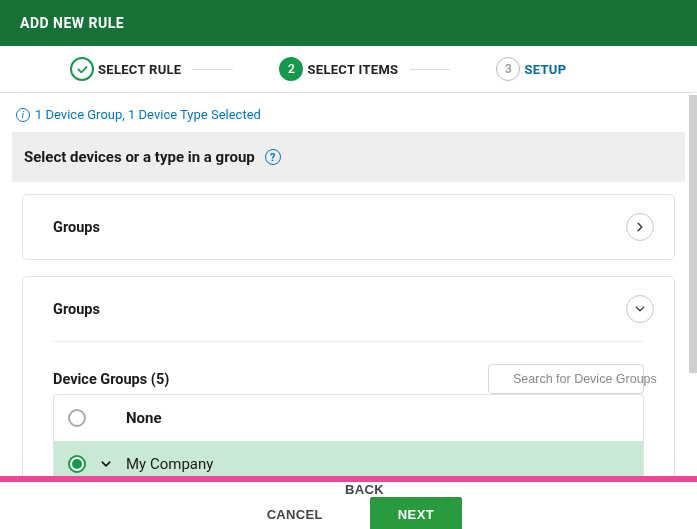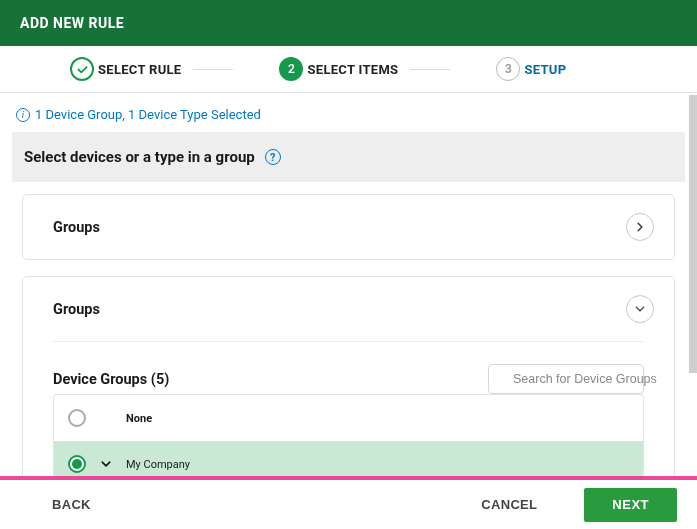--- a/index.html
+++ b/index.html
@@ -42,23 +42,23 @@
   .search-box input { border: none; outline: none; font-size: 12.5px; color: #333; flex: 1; background: transparent; }
   .search-box input::placeholder { color: #888; }
   .tree { border: 1px solid #e4e4e4; border-bottom: none; border-radius: 4px 4px 0 0; overflow: hidden; }
   .tree-row { display: flex; align-items: center; height: 46px; padding: 0 14px; gap: 14px; }
   .tree-row.selected { background: #c9e9d5; }
   .tree-row + .tree-row { border-top: none; }
   .radio { width: 18px; height: 18px; border-radius: 50%; border: 2px solid #a9a9a9; background: #fff; flex: 0 0 18px; position: relative; cursor: pointer; }
   .radio.checked { border-color: #15994a; }
   .radio.checked::after { content: ""; position: absolute; width: 10px; height: 10px; background: #15994a; border-radius: 50%; top: 2px; left: 2px; }
   .caret { cursor: pointer; display: inline-flex; }
-  .tree-label { font-size: 11px; color: #1a1a1a; }
+  .tree-label { font-size: 15px; color: #1a1a1a; }
   .tree-label.bold { font-weight: 700; }
-  .footer { position: absolute; bottom: 0; left: 0; right: 0; height: 53px; background: #fff; display: flex; align-items: center; justify-content: space-between; padding: 0 20px 0 52px; border-top: 4px solid #ec4899; }
+  .footer { position: absolute; bottom: 0; left: 0; right: 0; height: 53px; background: #fff; display: flex; align-items: center; justify-content: space-between; padding: 0 20px 0 52px; border-top: 6px solid #ec4899; flex-direction: column; }
   .footer-left, .footer-right { display: flex; align-items: center; gap: 8px; }
   .txt-btn { font-size: 13px; font-weight: 600; color: #444; letter-spacing: 0.3px; cursor: pointer; background: none; border: none; }
   .primary-btn { background: #2a9a3e; color: #fff; border: none; height: 34px; padding: 0 28px; font-size: 13px; font-weight: 700; letter-spacing: 0.5px; cursor: pointer; border-radius: 2px; margin-left: 39px; }
 </style>
 </head>
 <body>
 
 <div class="header">
   <div class="header-title">ADD NEW RULE</div>
 </div>

